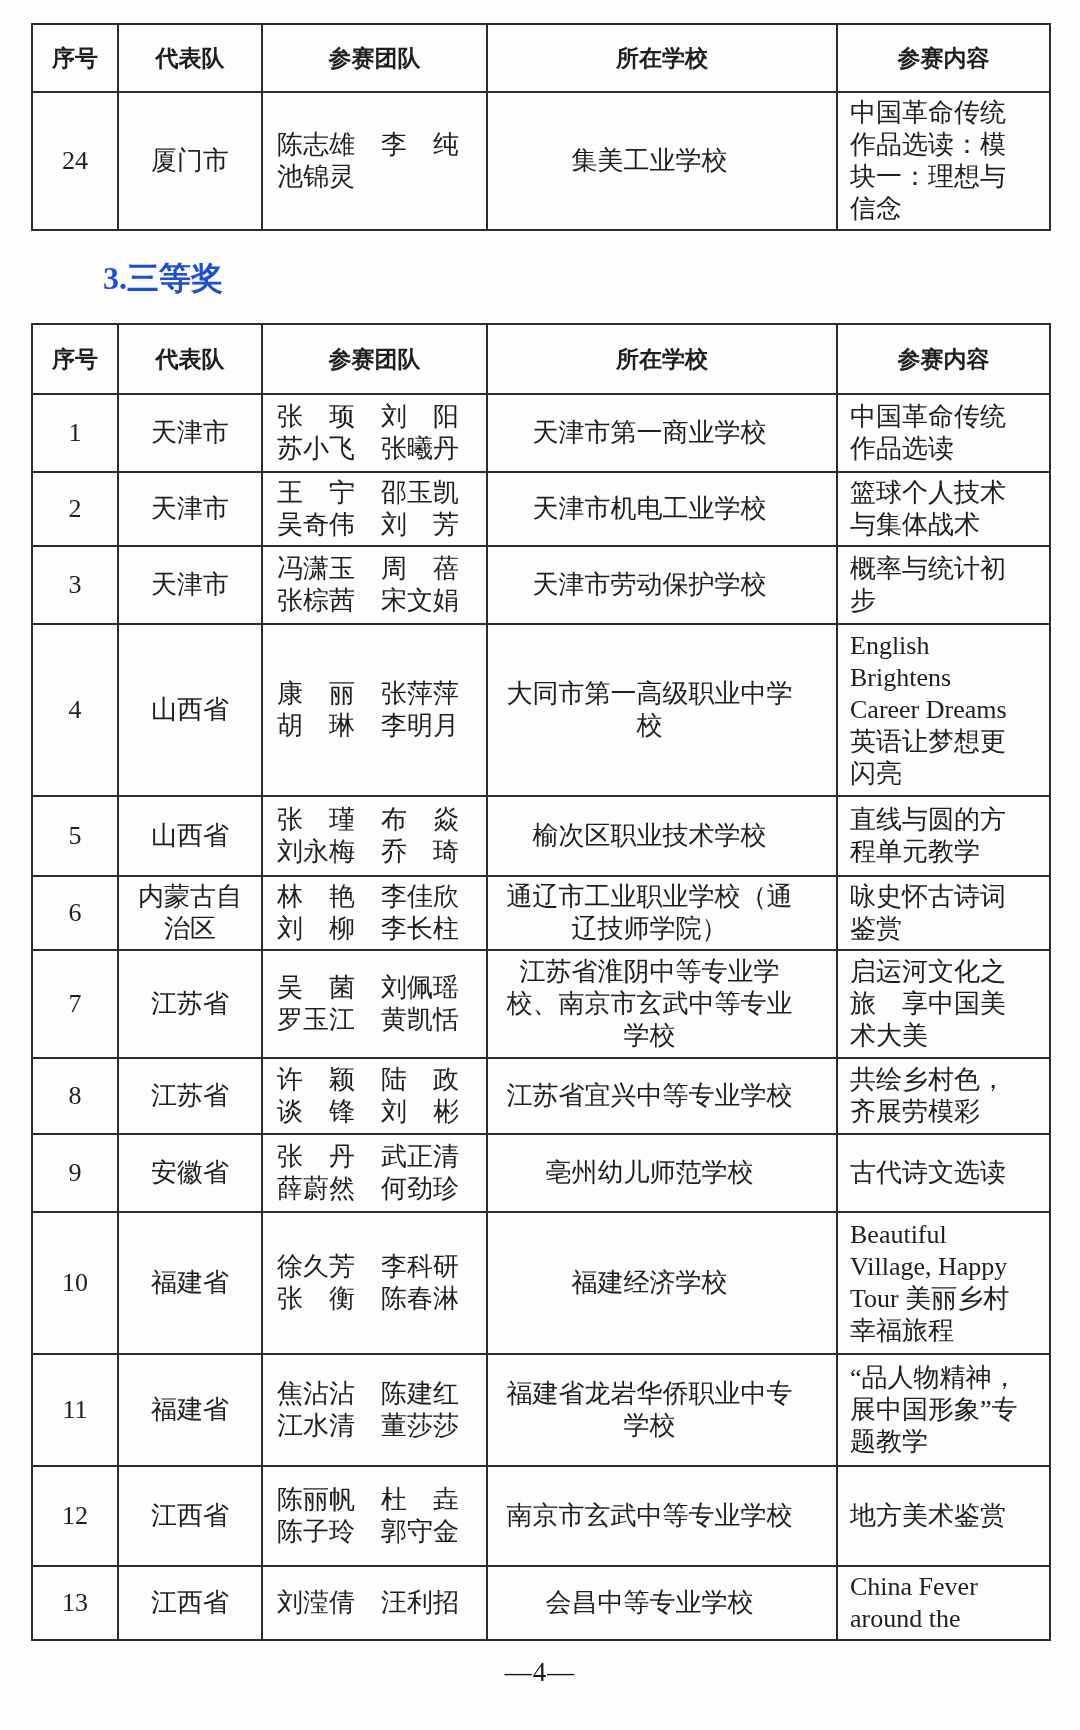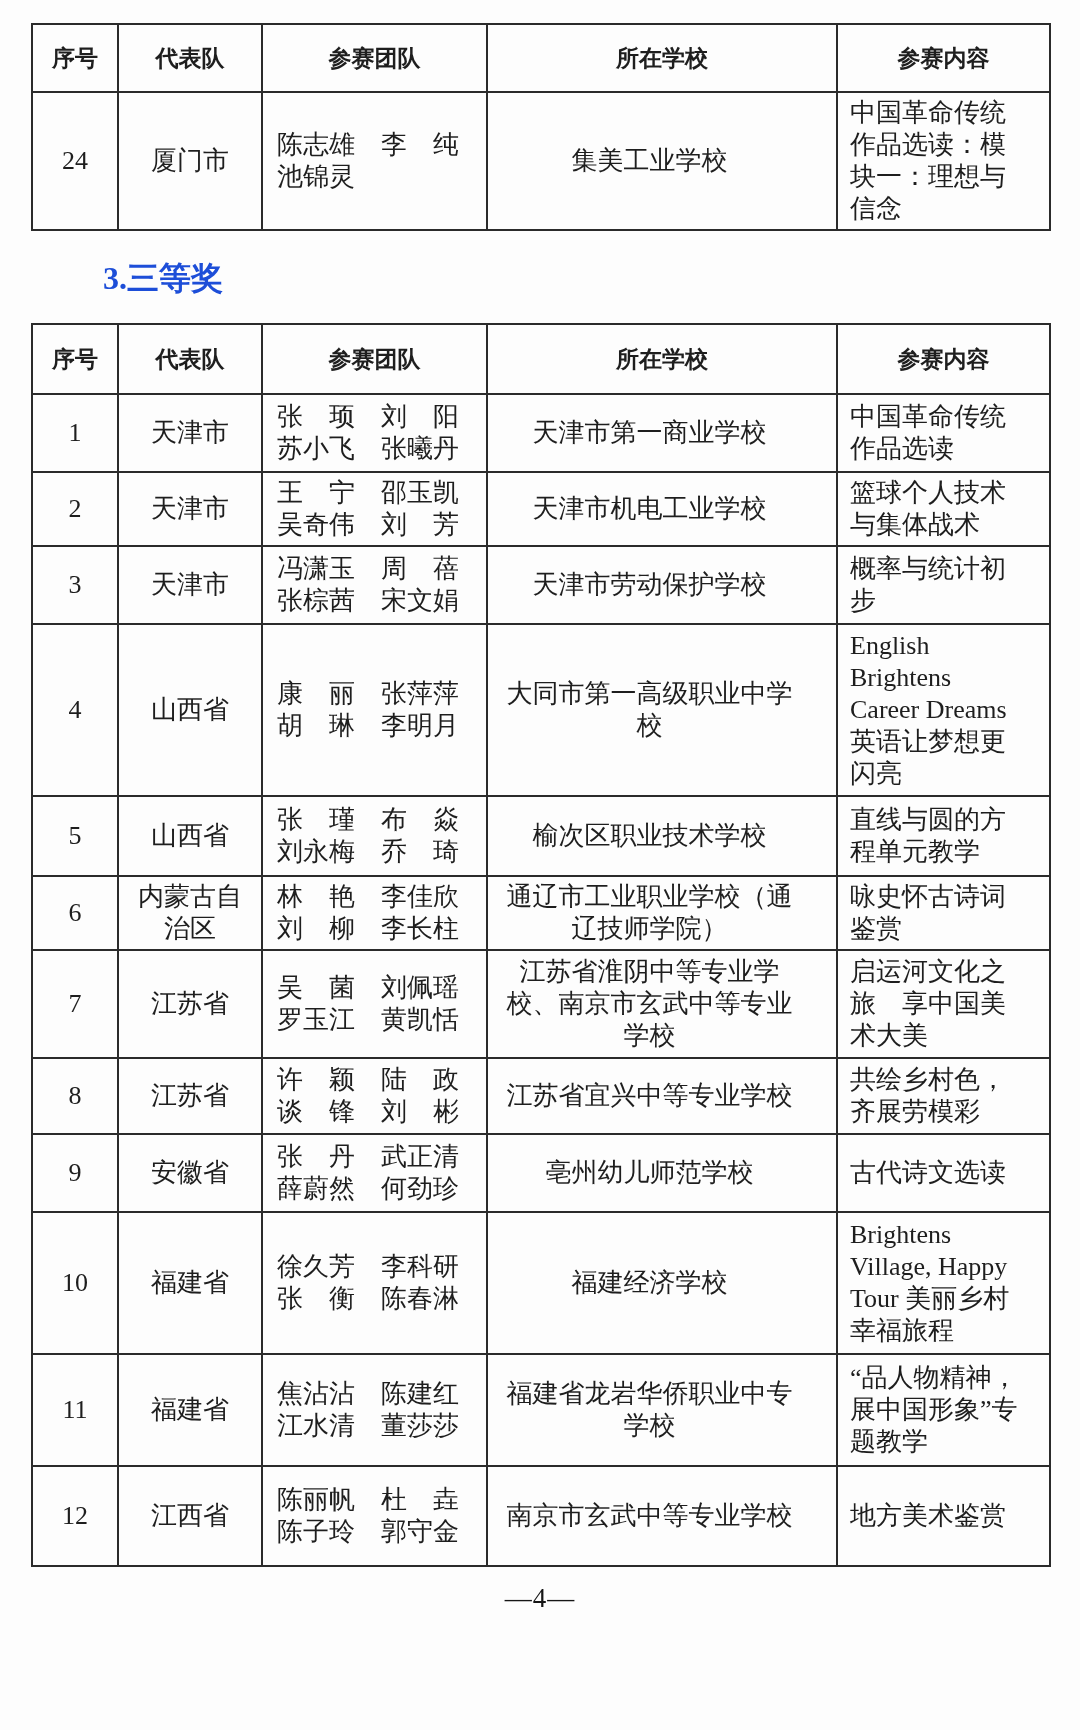--- a/index.html
+++ b/index.html
@@ -190,36 +190,43 @@
 薛蔚然　何劲珍</td>
         <td class="c-school">亳州幼儿师范学校</td>
         <td class="c-cont">古代诗文选读</td>
       </tr>
       <tr style="height:142px;">
         <td class="c-no">10</td>
         <td class="c-del">福建省</td>
         <td class="c-team">徐久芳　李科研
 张　衡　陈春淋</td>
         <td class="c-school">福建经济学校</td>
-        <td class="c-cont">Brightens Village, Happy Tour 美丽乡村幸福旅程</td>
+        <td class="c-cont">Beautiful Village, Happy Tour 美丽乡村幸福旅程</td>
       </tr>
       <tr style="height:112px;">
         <td class="c-no">11</td>
         <td class="c-del">福建省</td>
         <td class="c-team">焦沾沾　陈建红
 江水清　董莎莎</td>
         <td class="c-school">福建省龙岩华侨职业中专学校</td>
         <td class="c-cont">“品人物精神，展中国形象”专题教学</td>
       </tr>
       <tr style="height:100px;">
         <td class="c-no">12</td>
         <td class="c-del">江西省</td>
         <td class="c-team">陈丽帆　杜　垚
 陈子玲　郭守金</td>
         <td class="c-school">南京市玄武中等专业学校</td>
         <td class="c-cont">地方美术鉴赏</td>
       </tr>
+      <tr style="height:68px;">
+        <td class="c-no">13</td>
+        <td class="c-del">江西省</td>
+        <td class="c-team">刘滢倩　汪利招</td>
+        <td class="c-school">会昌中等专业学校</td>
+        <td class="c-cont">China Fever around the</td>
+      </tr>
     </tbody>
   </table>
 
   <div class="page-number">—4—</div>
 
 </div>
 
 </body></html>

